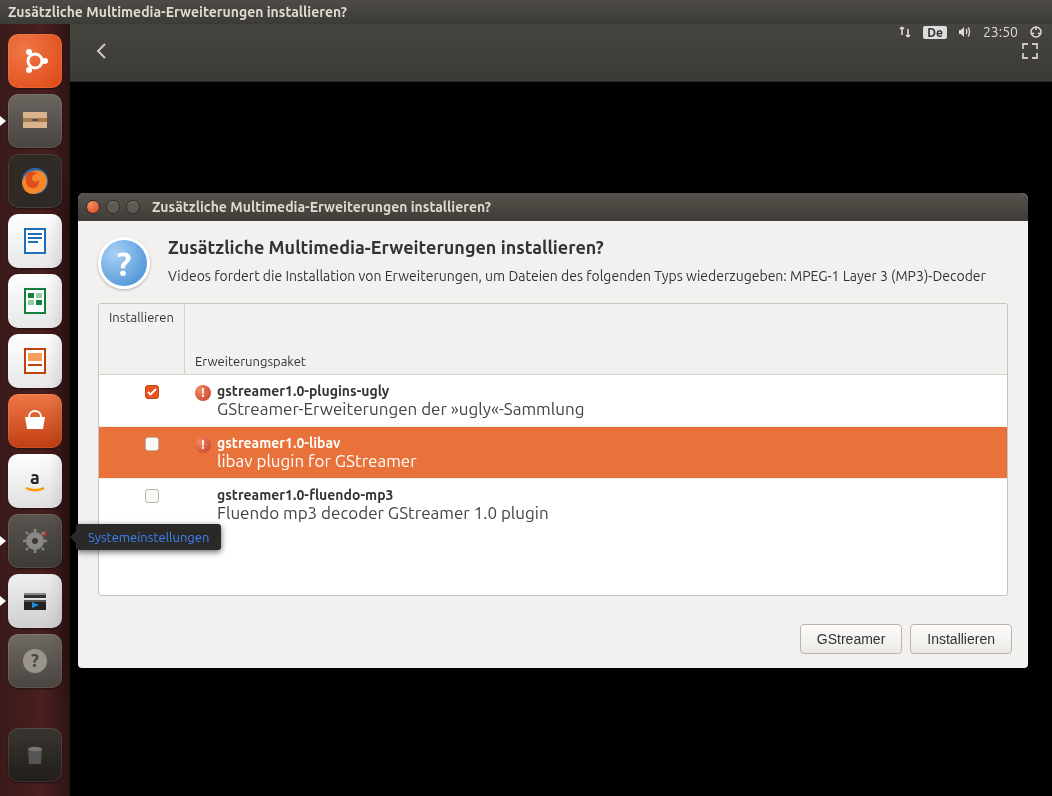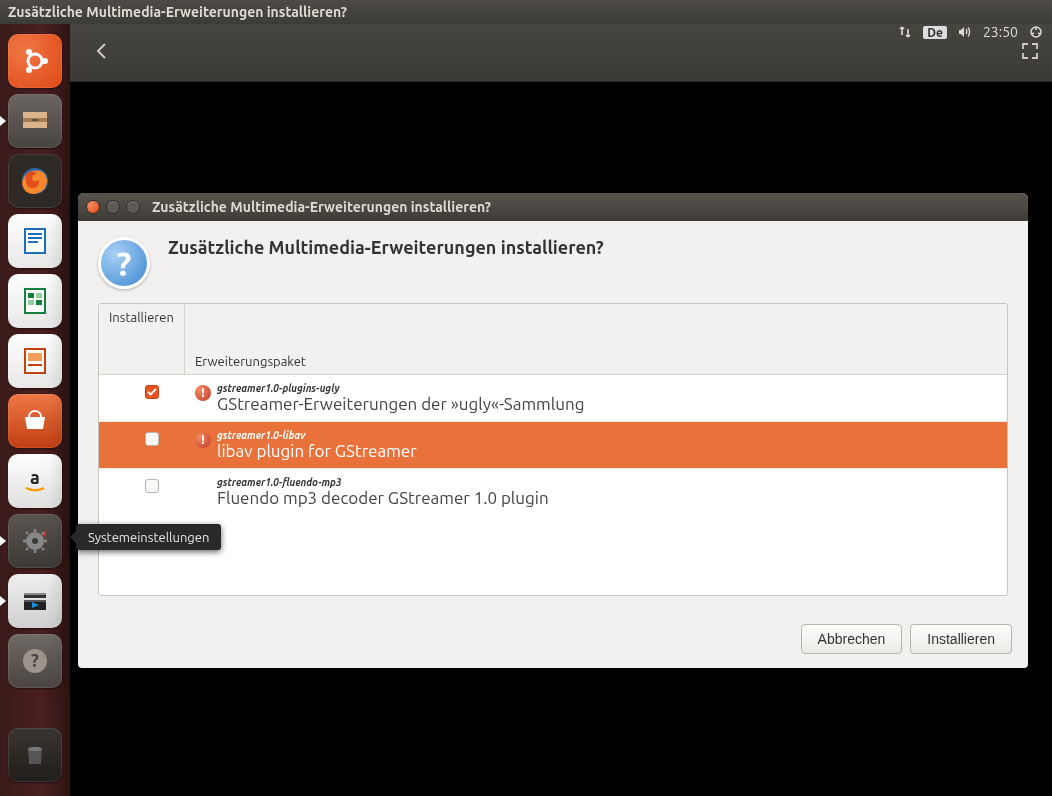--- a/index.html
+++ b/index.html
@@ -54,21 +54,21 @@
 .launcher .item.settings { background: linear-gradient(#5a5550, #3d3a36); }
 .launcher .item.video { background: linear-gradient(#efefef, #cfcfcf); }
 .launcher .item.help { background: linear-gradient(#6f6a64, #4a4540); }
 .launcher .item.trash { background: linear-gradient(#3a3530, #201d1a); margin-top: 40px; }
 .launcher .item .pip { position: absolute; left: -8px; top: 50%; width:0;height:0; border-top:5px solid transparent; border-bottom:5px solid transparent; border-left:6px solid #fff; transform: translateY(-50%); }
 .launcher .item svg { width: 36px; height: 36px; }
 
 
 .tooltip {
   position: absolute; left: 76px; top: 524px;
-  background: #2a2927; color: #e5e5e5;
+  background: #2a2927; color: #3b82f6;
   padding: 6px 12px; border-radius: 3px;
   font-size: 13px;
   box-shadow: 0 2px 6px rgba(0,0,0,0.6);
   z-index: 20;
 }
 .tooltip::before {
   content:""; position:absolute; left:-6px; top:50%; transform:translateY(-50%);
   border-top:6px solid transparent; border-bottom:6px solid transparent; border-right:6px solid #2a2927;
 }
 
@@ -124,21 +124,21 @@
 .pkg-head .col:last-child{border-right:none; flex:1;margin-top:44px;}
 .pkg-head .col.inst { width:86px; }
 
 .pkg-rows { min-height: 220px; }
 .pkg-row { display:flex; align-items:flex-start; padding:8px 10px; border-bottom:1px solid #eeece8; }
 .pkg-row:last-child{border-bottom:none;}
 .pkg-row.selected { background:#e9713a; color:#fff; }
 .pkg-row .cbcell { width:86px; display:flex; justify-content:center; padding-top:2px;}
 .pkg-row .warncell { width:22px; padding-top:1px; }
 .pkg-row .txtcell { flex:1; }
-.pkg-row .pname { font-weight:bold; font-size:10px; color:#333;font-style:italic; }
+.pkg-row .pname { font-weight:bold; font-size:14px; color:#333; }
 .pkg-row.selected .pname, .pkg-row.selected .pdesc { color:#fff; }
 .pkg-row .pdesc { font-size:17px; color:#444; }
 
 .chk { width:14px;height:14px;border:1px solid #b7b3ad;border-radius:3px;background:#fbfaf9;display:inline-flex;align-items:center;justify-content:center;}
 .chk.checked{ background:#e95420;border-color:#c44316;}
 .chk.checked svg{width:10px;height:10px;}
 .warn-icon{ width:16px;height:16px;border-radius:50%;background:radial-gradient(circle at 30% 30%,#f58b60,#c0392b);display:inline-flex;align-items:center;justify-content:center;color:#fff;font-size:12px;font-weight:bold;}
 
 .dlg-actions { display:flex; justify-content:flex-end; gap:8px; padding:14px 16px; }
 .btn { background:linear-gradient(#fdfcfb,#eceae6); border:1px solid #b9b5ae; border-radius:4px; padding:6px 16px; font-size:14px; color:#333;}
@@ -287,20 +287,21 @@
     <span class="wbtn close"></span>
     <span class="wbtn"></span>
     <span class="wbtn"></span>
     <span class="ttl">Zusätzliche Multimedia-Erweiterungen installieren?</span>
   </div>
   <div class="dlg-body">
     <div class="dlg-top">
       <div class="qicon">?</div>
       <div style="flex:1">
         <div class="dlg-heading">Zusätzliche Multimedia-Erweiterungen installieren?</div>
+        <div class="dlg-msg">Videos fordert die Installation von Erweiterungen, um Dateien des folgenden Typs wiederzugeben: MPEG-1 Layer 3 (MP3)-Decoder</div>
       </div>
     </div>
 
     <div class="pkg-table">
       <div class="pkg-head">
         <div class="col inst">Installieren</div>
         <div class="col">Erweiterungspaket</div>
       </div>
       <div class="pkg-rows" id="pkg-rows">
           <div class="pkg-row">
@@ -334,16 +335,16 @@
             <div class="warncell"></div>
             <div class="txtcell">
               <div class="pname">gstreamer1.0-fluendo-mp3</div>
               <div class="pdesc">Fluendo mp3 decoder GStreamer 1.0 plugin</div>
             </div>
           </div>
         </div>
     </div>
   </div>
   <div class="dlg-actions">
-    <button class="btn">Abbrechen</button>
+    <button class="btn">GStreamer</button>
     <button class="btn">Installieren</button>
   </div>
 </div>
 
 </body></html>

